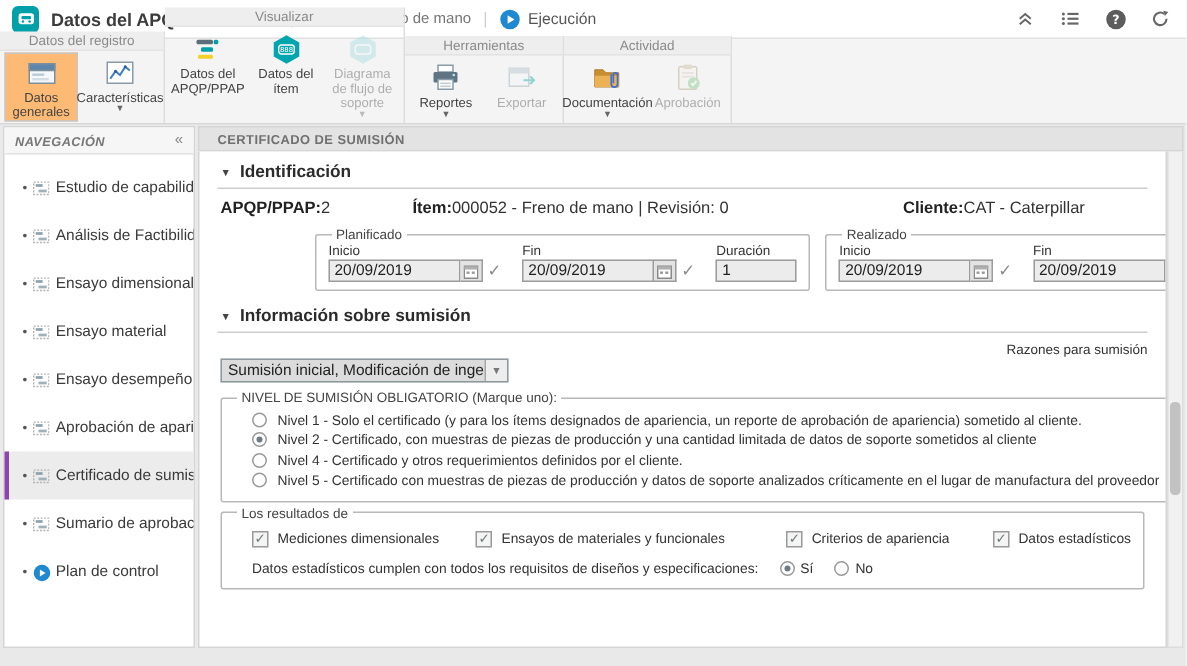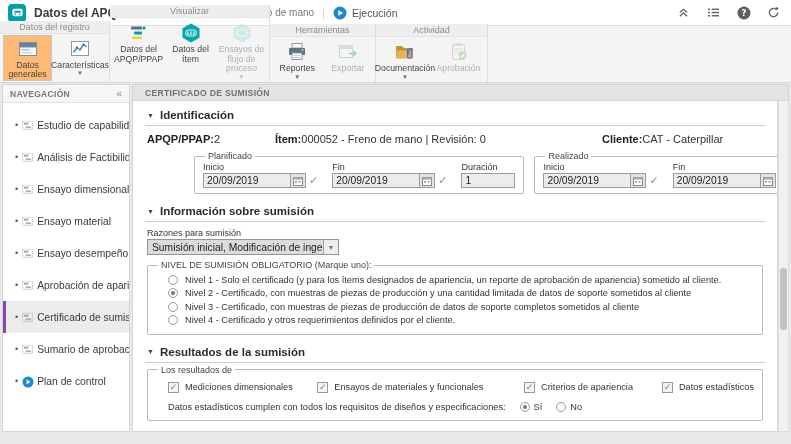--- a/index.html
+++ b/index.html
@@ -34,21 +34,21 @@
   .rbtn.sel { background: #fdba74; border-color: #c6c6c6; }
   .rbtn.dis { opacity: .4; cursor: default; }
   .ricon { width: 22px; height: 22px; flex: 0 0 auto; }
   .rlabel { font-size: 8.7px; color: #444; text-align: center; line-height: 1.12; margin-top: 1px; }
   .rcaret { font-size: 6px; color: #666; line-height: 5px; margin-top: 1px; }
   
   .workspace { display: flex; padding: 1px 2px 0 2px; height: 361px; align-items: flex-start; }
   .nav { width: 128px; background: #fff; border: 1px solid #d5d5d5; height: 348px; flex: 0 0 auto; }
   .nav-head { height: 18px; background: #f6f6f6; border-bottom: 1px solid #e2e2e2;
     display: flex; align-items: center; justify-content: space-between; padding: 0 7px; }
-  .nav-head-title { font-size: 8.5px; font-weight: bold; color: #777; letter-spacing: .3px; }
+  .nav-head-title { font-size: 8.5px; font-weight: bold; color: #777; letter-spacing: .3px; font-style: italic; }
   .nav-collapse { color: #888; font-size: 10px; cursor: pointer; }
   .nav ul { list-style: none; padding-top: 6px; }
   .nav li { height: 32px; display: flex; align-items: center; gap: 4px; padding-left: 9px;
     border-left: 3px solid transparent; cursor: pointer; }
   .nav li.sel { background: #ececec; border-left-color: #8e44ad; }
   .nav .dot { color: #555; font-size: 9px; line-height: 9px; }
   .nav .nico { width: 11px; height: 11px; flex: 0 0 auto; }
   .nav .nlabel { font-size: 10.3px; color: #3a3a3a; white-space: nowrap; overflow: hidden; }
   
   .main { flex: 1; display: flex; flex-direction: column; height: 348px; margin-left: 2px; min-width: 0; }
@@ -61,33 +61,33 @@
   .vthumb { position: absolute; left: 1px; width: 7px; height: 62px; top: 167px; background: #c2c2c2; border-radius: 3px; cursor: pointer; }
   
   .sect { display: flex; align-items: center; gap: 6px; font-weight: bold; font-size: 11.5px;
     color: #2b2b2b; border-bottom: 1px solid #ccc; padding: 4px 0 4px 2px; cursor: pointer; }
   .tri { font-size: 7px; color: #444; }
   .idrow { display: flex; padding: 7px 0 6px 2px; font-size: 11px; }
   .idrow b { color: #222; }
   .idcol1 { width: 118px; } .idcol2 { width: 222px; padding-left: 10px; } .idcol3 { flex: 1; padding-left: 115px; }
   fieldset { border: 1px solid #b8b8b8; border-radius: 2px; padding: 1px 8px 5px 8px; }
   legend { font-size: 9px; color: #444; padding: 0 3px; margin-left: 2px; }
-  .fsrow { display: flex; gap: 10px; margin: 0 2px; padding-left: 47px; }
+  .fsrow { display: flex; gap: 10px; margin: 0 18px; padding-left: 47px; }
   .fsrow fieldset { flex: 1; }
   .fields { display: flex; gap: 14px; }
   .fld .flabel { font-size: 9px; color: #333; display: block; margin-bottom: 1px; }
   .fctl { display: flex; align-items: center; }
   .tbox { height: 15px; background: #ececec; border: 1px solid #9c9c9c; font-size: 10.3px;
     color: #222; padding: 0 3px; font-family: "Liberation Sans", sans-serif; }
   .tbox.date { width: 88px; }
   .tbox.dur { width: 54px; }
   .calbtn { width: 15px; height: 15px; background: #e3e3e3; border: 1px solid #9c9c9c; border-left: none;
     display: flex; align-items: center; justify-content: center; cursor: pointer; }
   .okmark { color: #8a8a8a; font-size: 11px; margin-left: 3px; cursor: pointer; }
-  .sublabel { font-size: 9px; color: #333; margin: 6px 0 1px 2px; }
+  .sublabel { font-size: 9px; color: #333; margin: 6px 0 1px 2px; text-align: right; }
   .selectbox { width: 192px; height: 16px; background: #dcdcdc; border: 1px solid #8d979e;
     display: flex; align-items: center; margin-left: 2px; cursor: pointer; }
   .selectbox .sval { flex: 1; font-size: 10.3px; color: #222; padding: 0 4px; white-space: nowrap; overflow: hidden; }
   .selectbox .sarrow { width: 15px; height: 100%; background: #ededed; border-left: 1px solid #a5a5a5;
     display: flex; align-items: center; justify-content: center; font-size: 7px; color: #777; }
   .nivel-fs { margin: 5px 2px 0 2px; }
   .radio { width: 10px; height: 10px; border: 1px solid #9a9a9a; border-radius: 50%; background: #fdfdfd;
     display: inline-flex; align-items: center; justify-content: center; flex: 0 0 auto; }
   .radio.on::after { content: ""; width: 4px; height: 4px; border-radius: 50%; background: #6e7b85; }
   .optrow { display: flex; align-items: center; gap: 7px; margin: 3.5px 0 3.5px 12px; cursor: pointer; }
@@ -212,21 +212,21 @@
         </span>
         <span class="rlabel">Datos del ítem</span>
       </div>
       <div class="rbtn dis">
         <span class="ricon">
           <svg width="22" height="22" viewBox="0 0 22 22">
               <polygon points="11,1.5 19.5,6.3 19.5,15.7 11,20.5 2.5,15.7 2.5,6.3" fill="#9fd9dc"></polygon>
               <rect x="5.8" y="8" width="10.4" height="6" rx="2" fill="none" stroke="#fff" stroke-width="0.9"></rect>
             </svg>
         </span>
-        <span class="rlabel">Ensayos de flujo de proceso</span>
+        <span class="rlabel">Diagrama de flujo de soporte</span>
         <span class="rcaret">▼</span>
       </div>
     </div>
   </div>
   <div class="rgroup" style="width:106px">
     <div class="rgroup-label">Herramientas</div>
     <div class="rbuttons">
       <div class="rbtn">
         <span class="ricon">
           <svg width="22" height="22" viewBox="0 0 22 22">
@@ -489,32 +489,28 @@
           <div class="optrow">
             <span class="radio"></span>
             <span class="olabel">Nivel 1 - Solo el certificado (y para los ítems designados de apariencia, un reporte de aprobación de apariencia) sometido al cliente.</span>
           </div>
           <div class="optrow">
             <span class="radio on"></span>
             <span class="olabel">Nivel 2 - Certificado, con muestras de piezas de producción y una cantidad limitada de datos de soporte sometidos al cliente</span>
           </div>
           <div class="optrow">
             <span class="radio"></span>
-            <span class="olabel">Nivel 3 - Certificado, con muestras de piezas de producción de datos de soporte completos sometidos al cliente</span>
+            <span class="olabel">Nivel 4 - Certificado y otros requerimientos definidos por el cliente.</span>
           </div>
           <div class="optrow">
             <span class="radio"></span>
-            <span class="olabel">Nivel 4 - Certificado y otros requerimientos definidos por el cliente.</span>
+            <span class="olabel">Nivel 5 - Certificado con muestras de piezas de producción y datos de soporte analizados críticamente en el lugar de manufactura del proveedor</span>
           </div>
         </fieldset>
 
-        <div class="sect" style="margin-top:7px">
-          <span class="tri">▼</span>
-          <span>Resultados de la sumisión</span>
-        </div>
         <fieldset class="res-fs">
           <legend>Los resultados de</legend>
           <div class="ckrow">
             <span class="ck ck1">
               <span class="ckbox">✓</span>
               <span class="cklabel">Mediciones dimensionales</span>
             </span>
             <span class="ck ck2">
               <span class="ckbox">✓</span>
               <span class="cklabel">Ensayos de materiales y funcionales</span>

